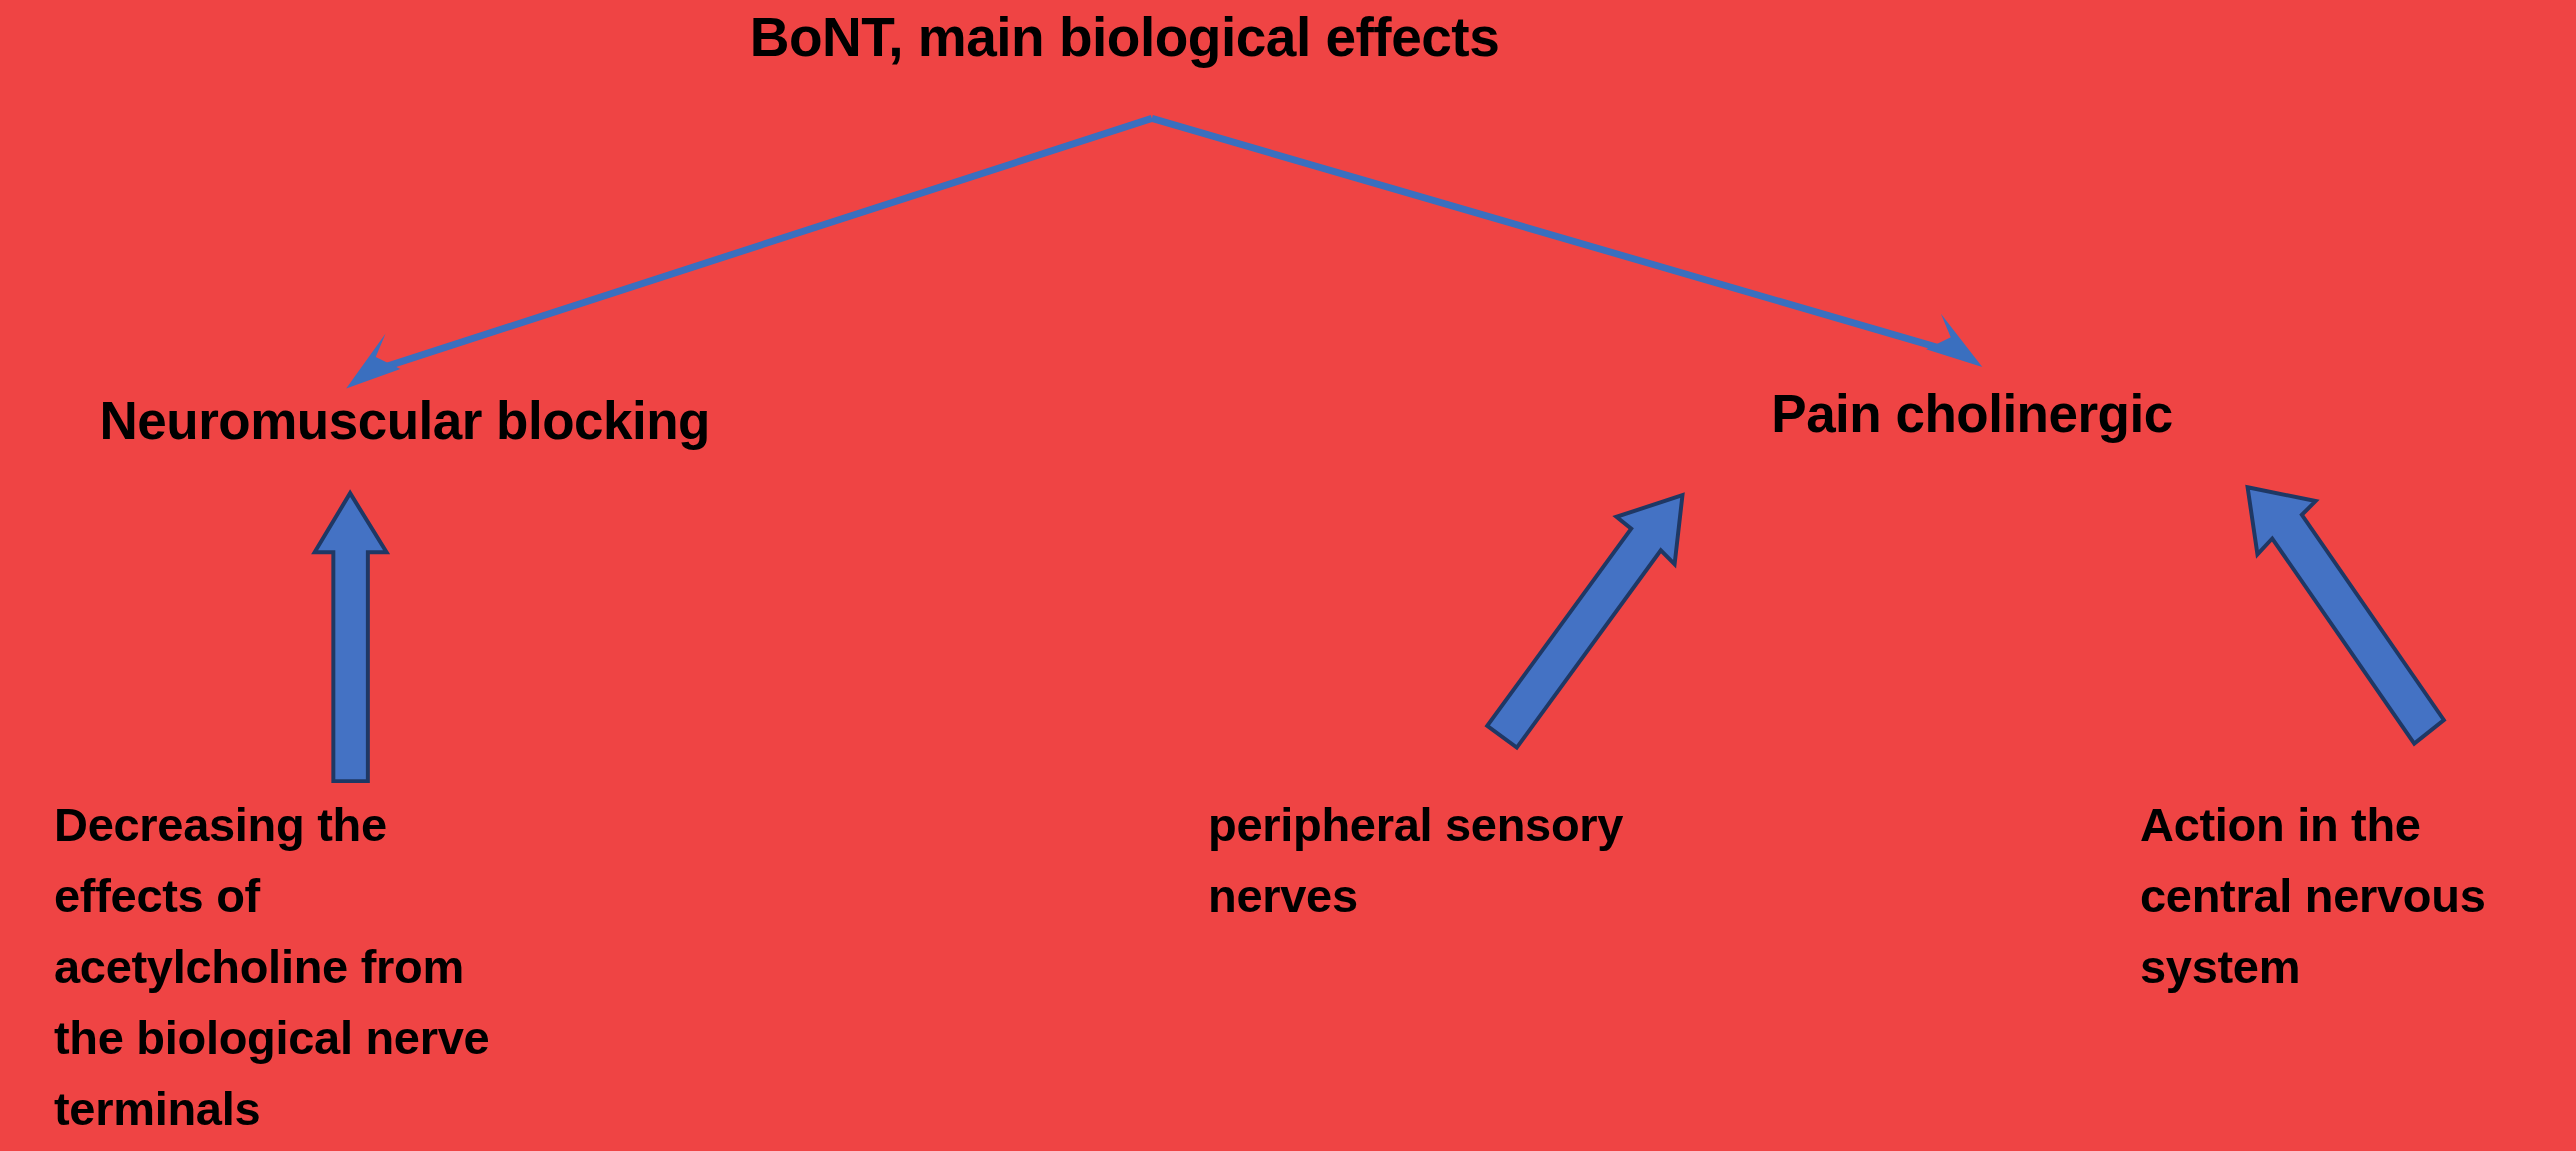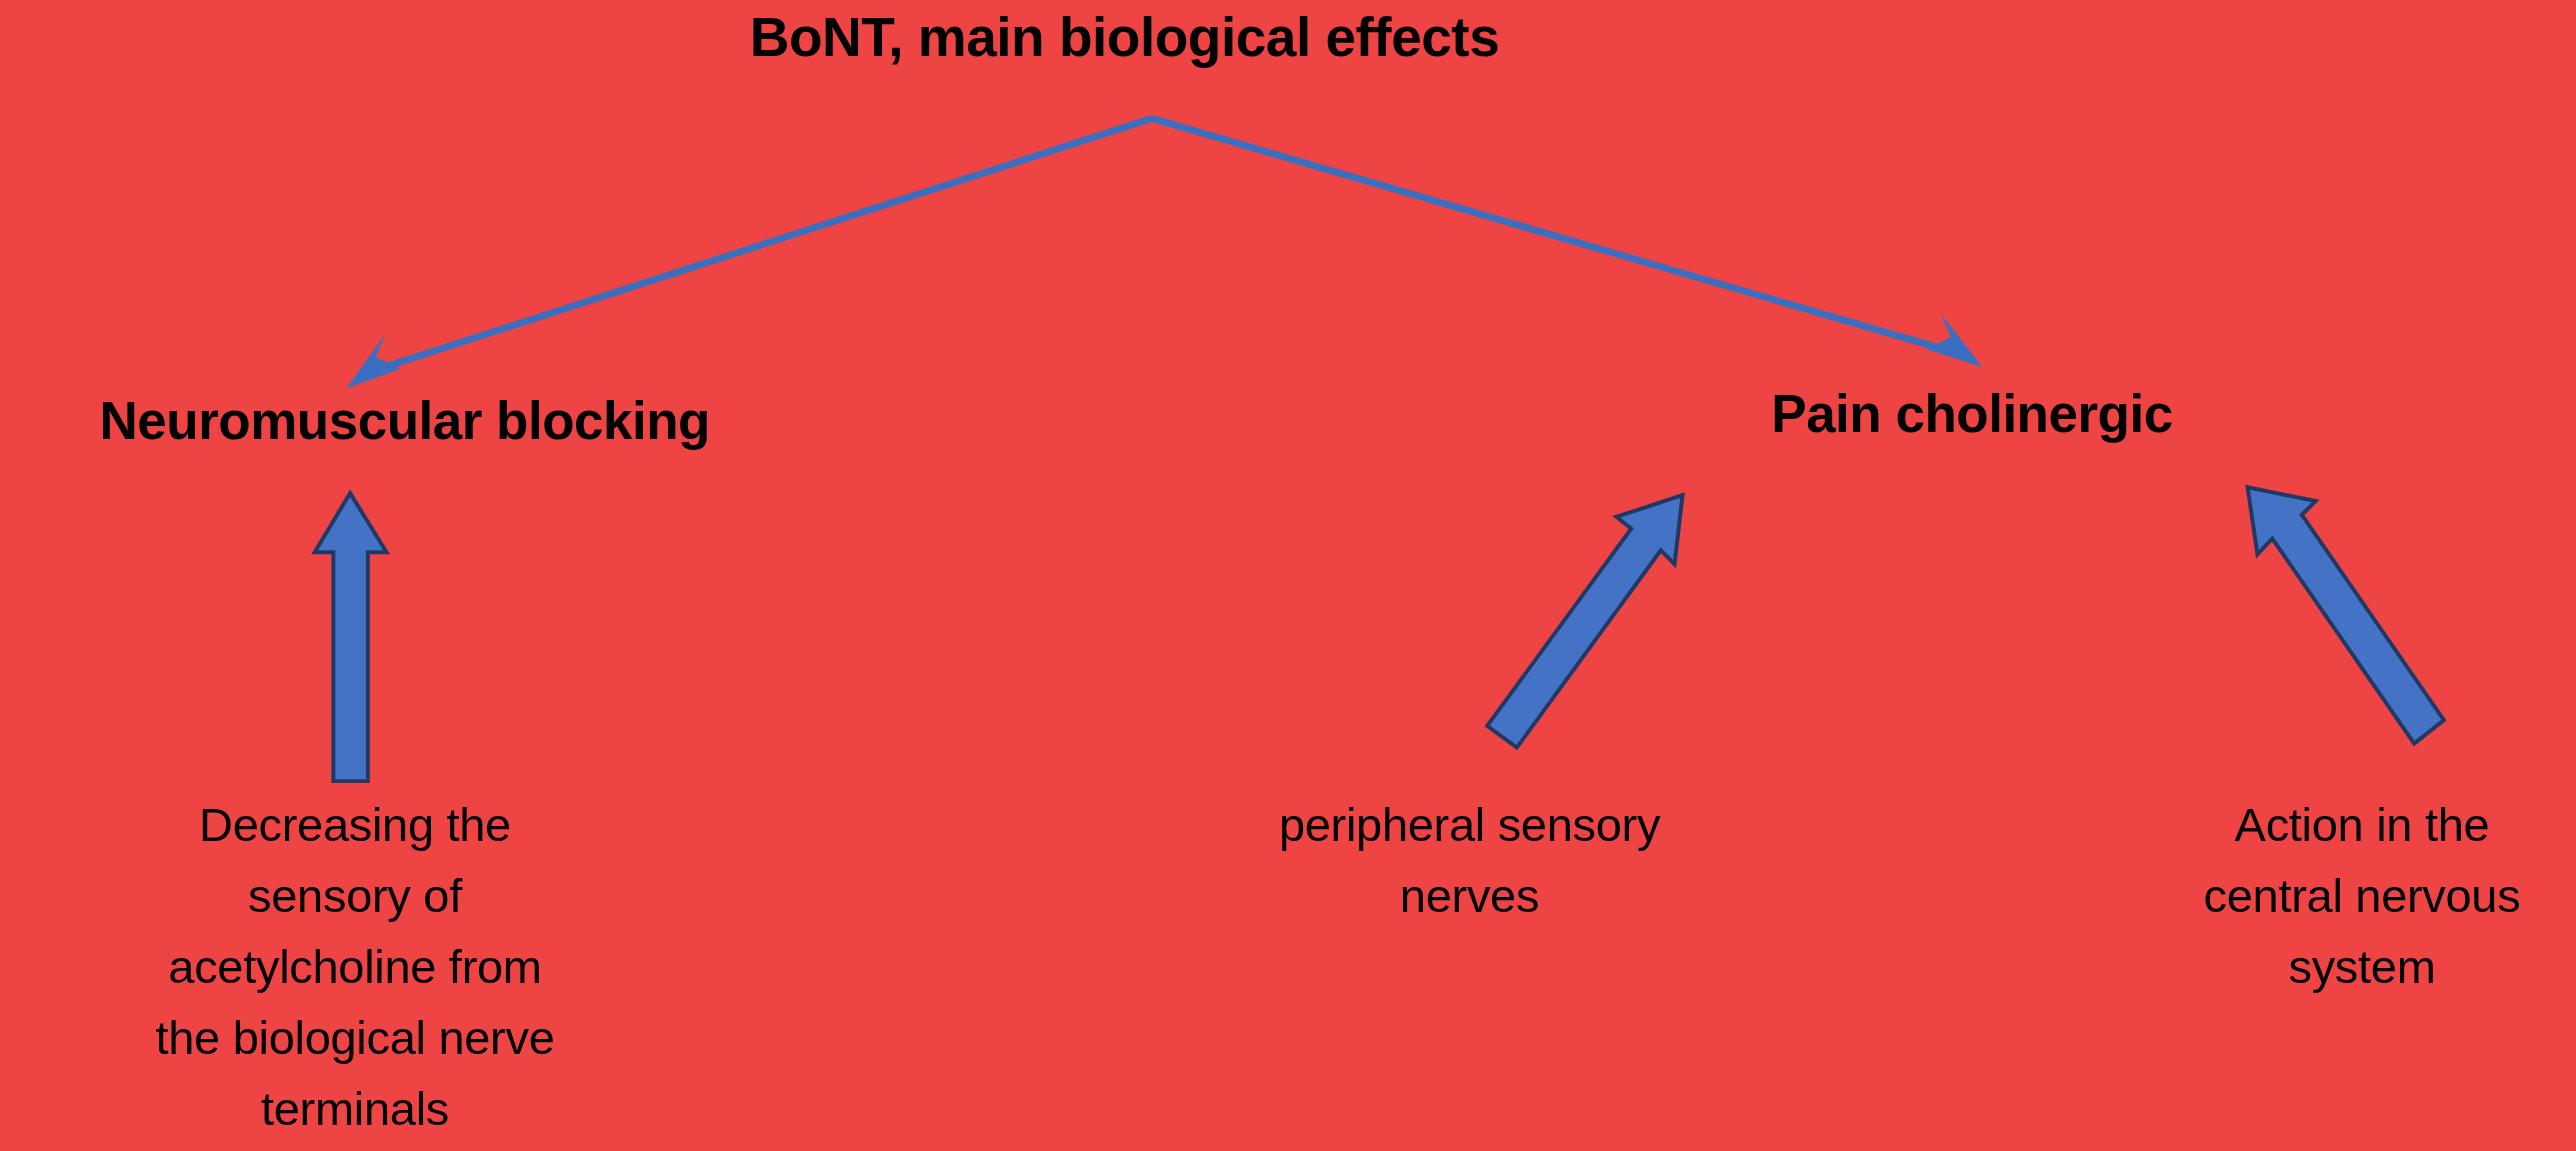--- a/index.html
+++ b/index.html
@@ -59,23 +59,23 @@
     top: 387px;
     width: 552px;
     text-align: center;
     font-size: 53px;
     letter-spacing: -0.5px;
   }
 
   
   .leaf-block {
     position: absolute;
-    text-align: center;
+    text-align: left;
     color: #000000;
-    font-weight: normal;
+    font-weight: bold;
     font-size: 47px;
     line-height: 71px;
     font-family: "Liberation Sans", sans-serif;
     letter-spacing: -0.3px;
   }
   #leaf-acetylcholine {
     left: 54px;
     top: 789px;
     width: 602px;
   }
@@ -122,21 +122,21 @@
   </svg>
 
   <div class="txt" id="diagram-title">BoNT, main biological effects</div>
 
   <div class="txt" id="node-neuromuscular-blocking">Neuromuscular blocking</div>
 
   <div class="txt" id="node-pain-management">Pain cholinergic</div>
 
   <div class="leaf-block" id="leaf-acetylcholine">
     <span class="leaf-line">Decreasing the</span>
-    <span class="leaf-line">sensory of</span>
+    <span class="leaf-line">effects of</span>
     <span class="leaf-line">acetylcholine from</span>
     <span class="leaf-line">the biological nerve</span>
     <span class="leaf-line">terminals</span>
   </div>
 
   <div class="leaf-block" id="leaf-peripheral">
     <span class="leaf-line">peripheral sensory</span>
     <span class="leaf-line">nerves</span>
   </div>
 

